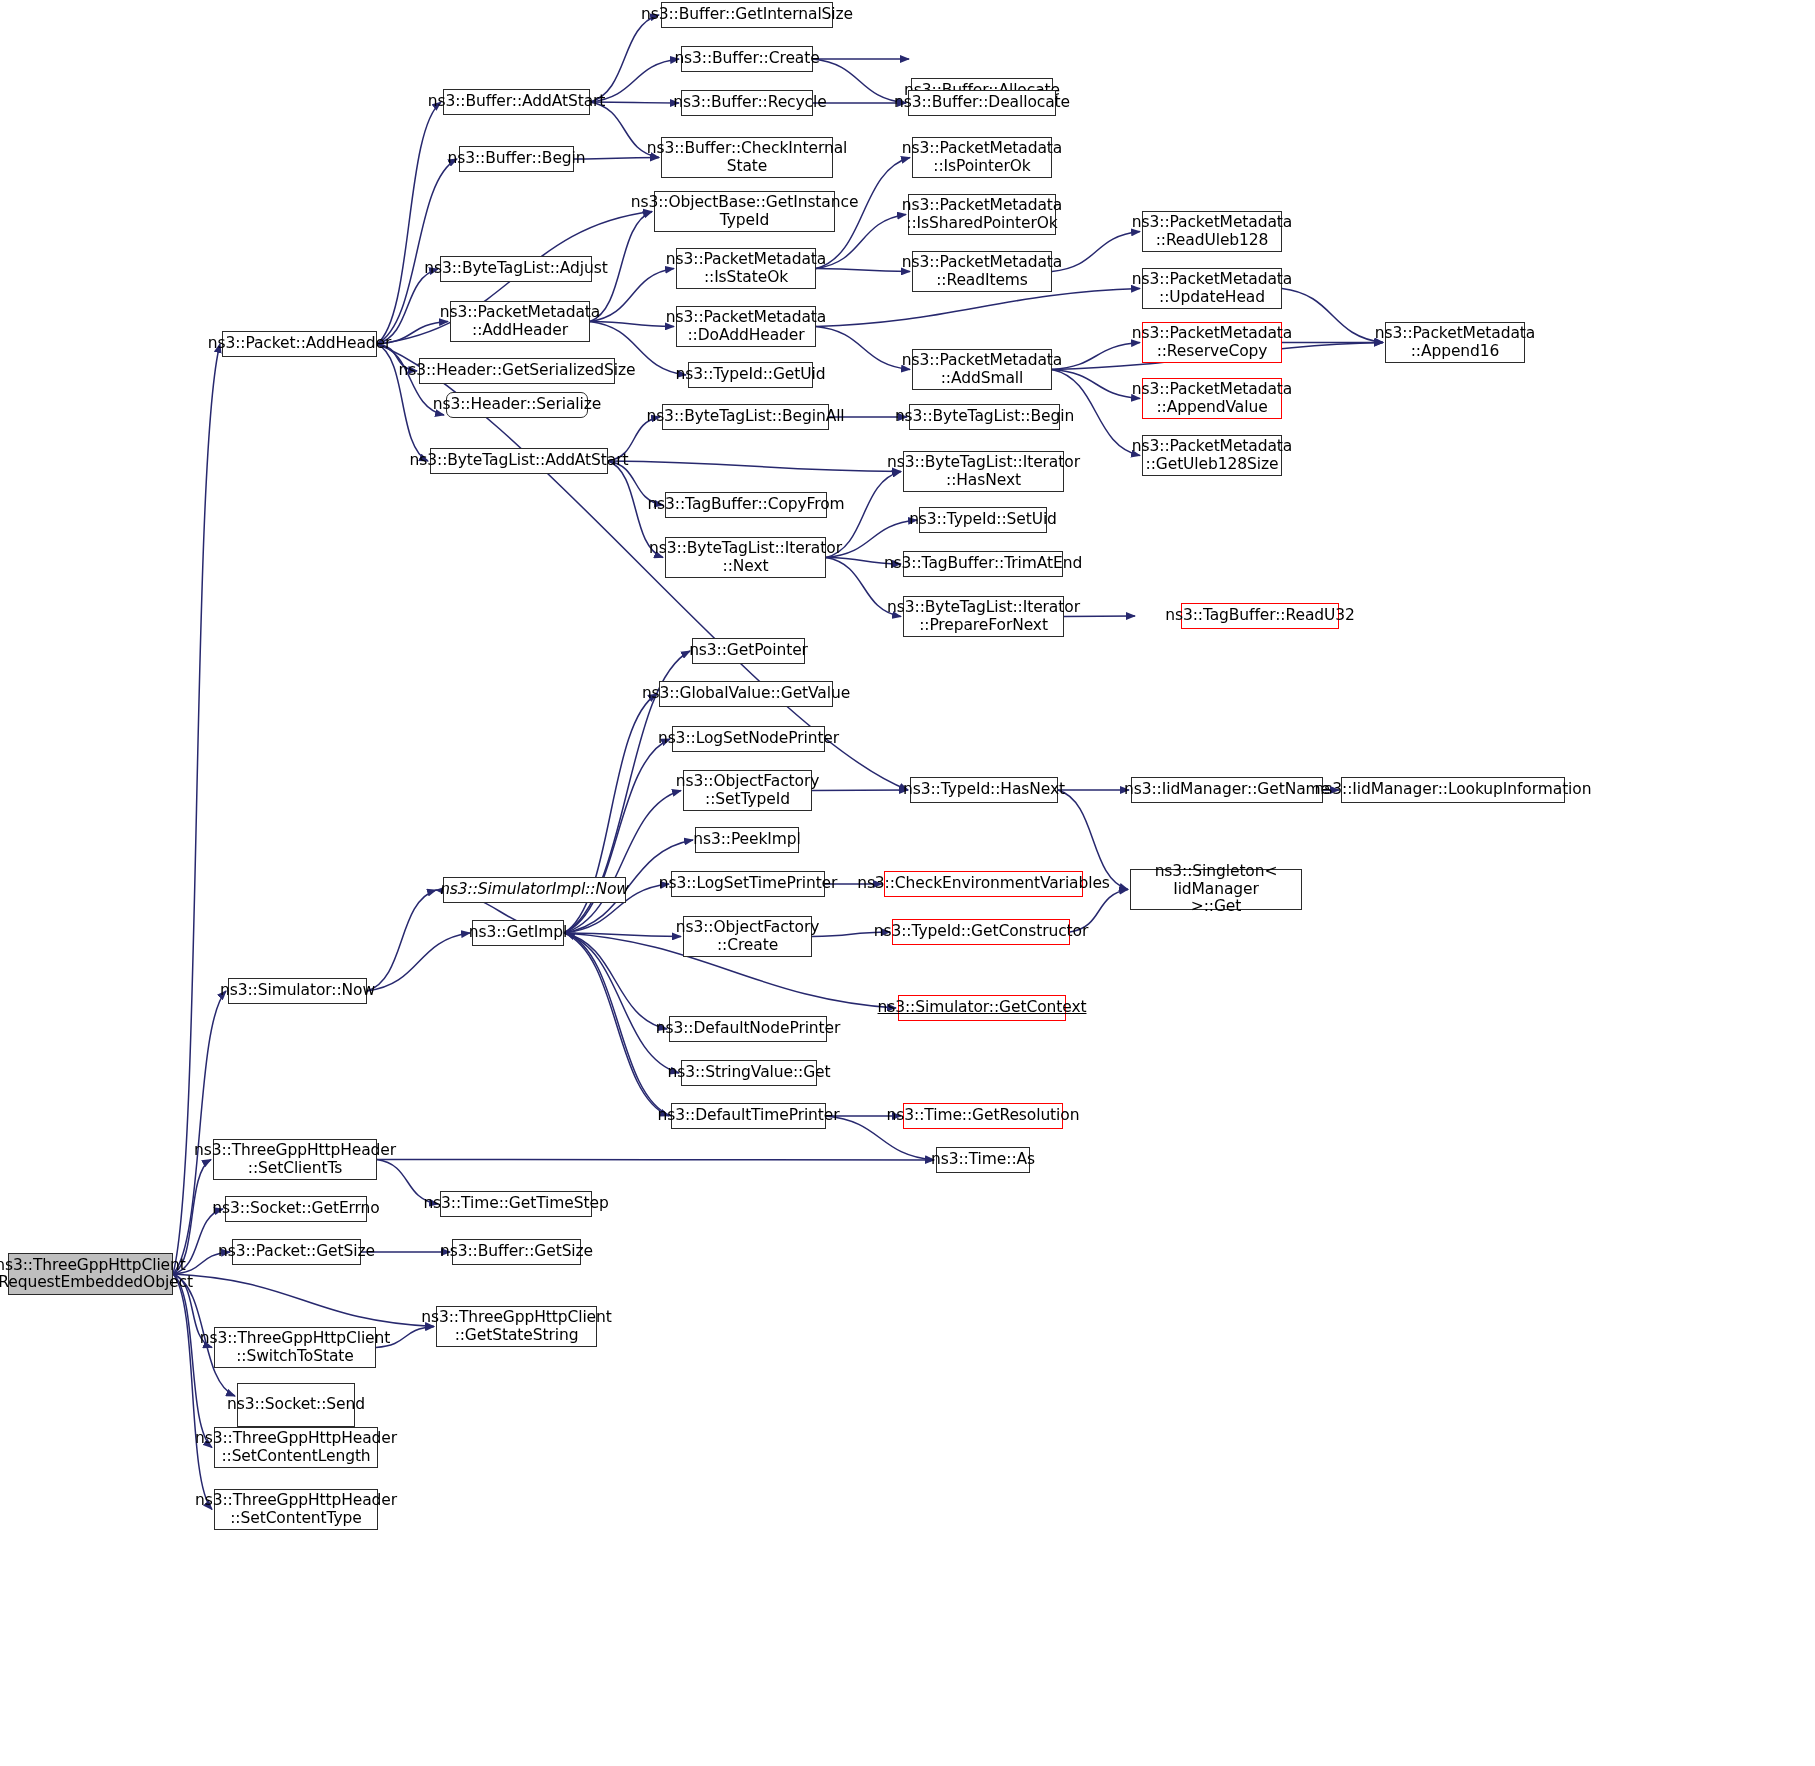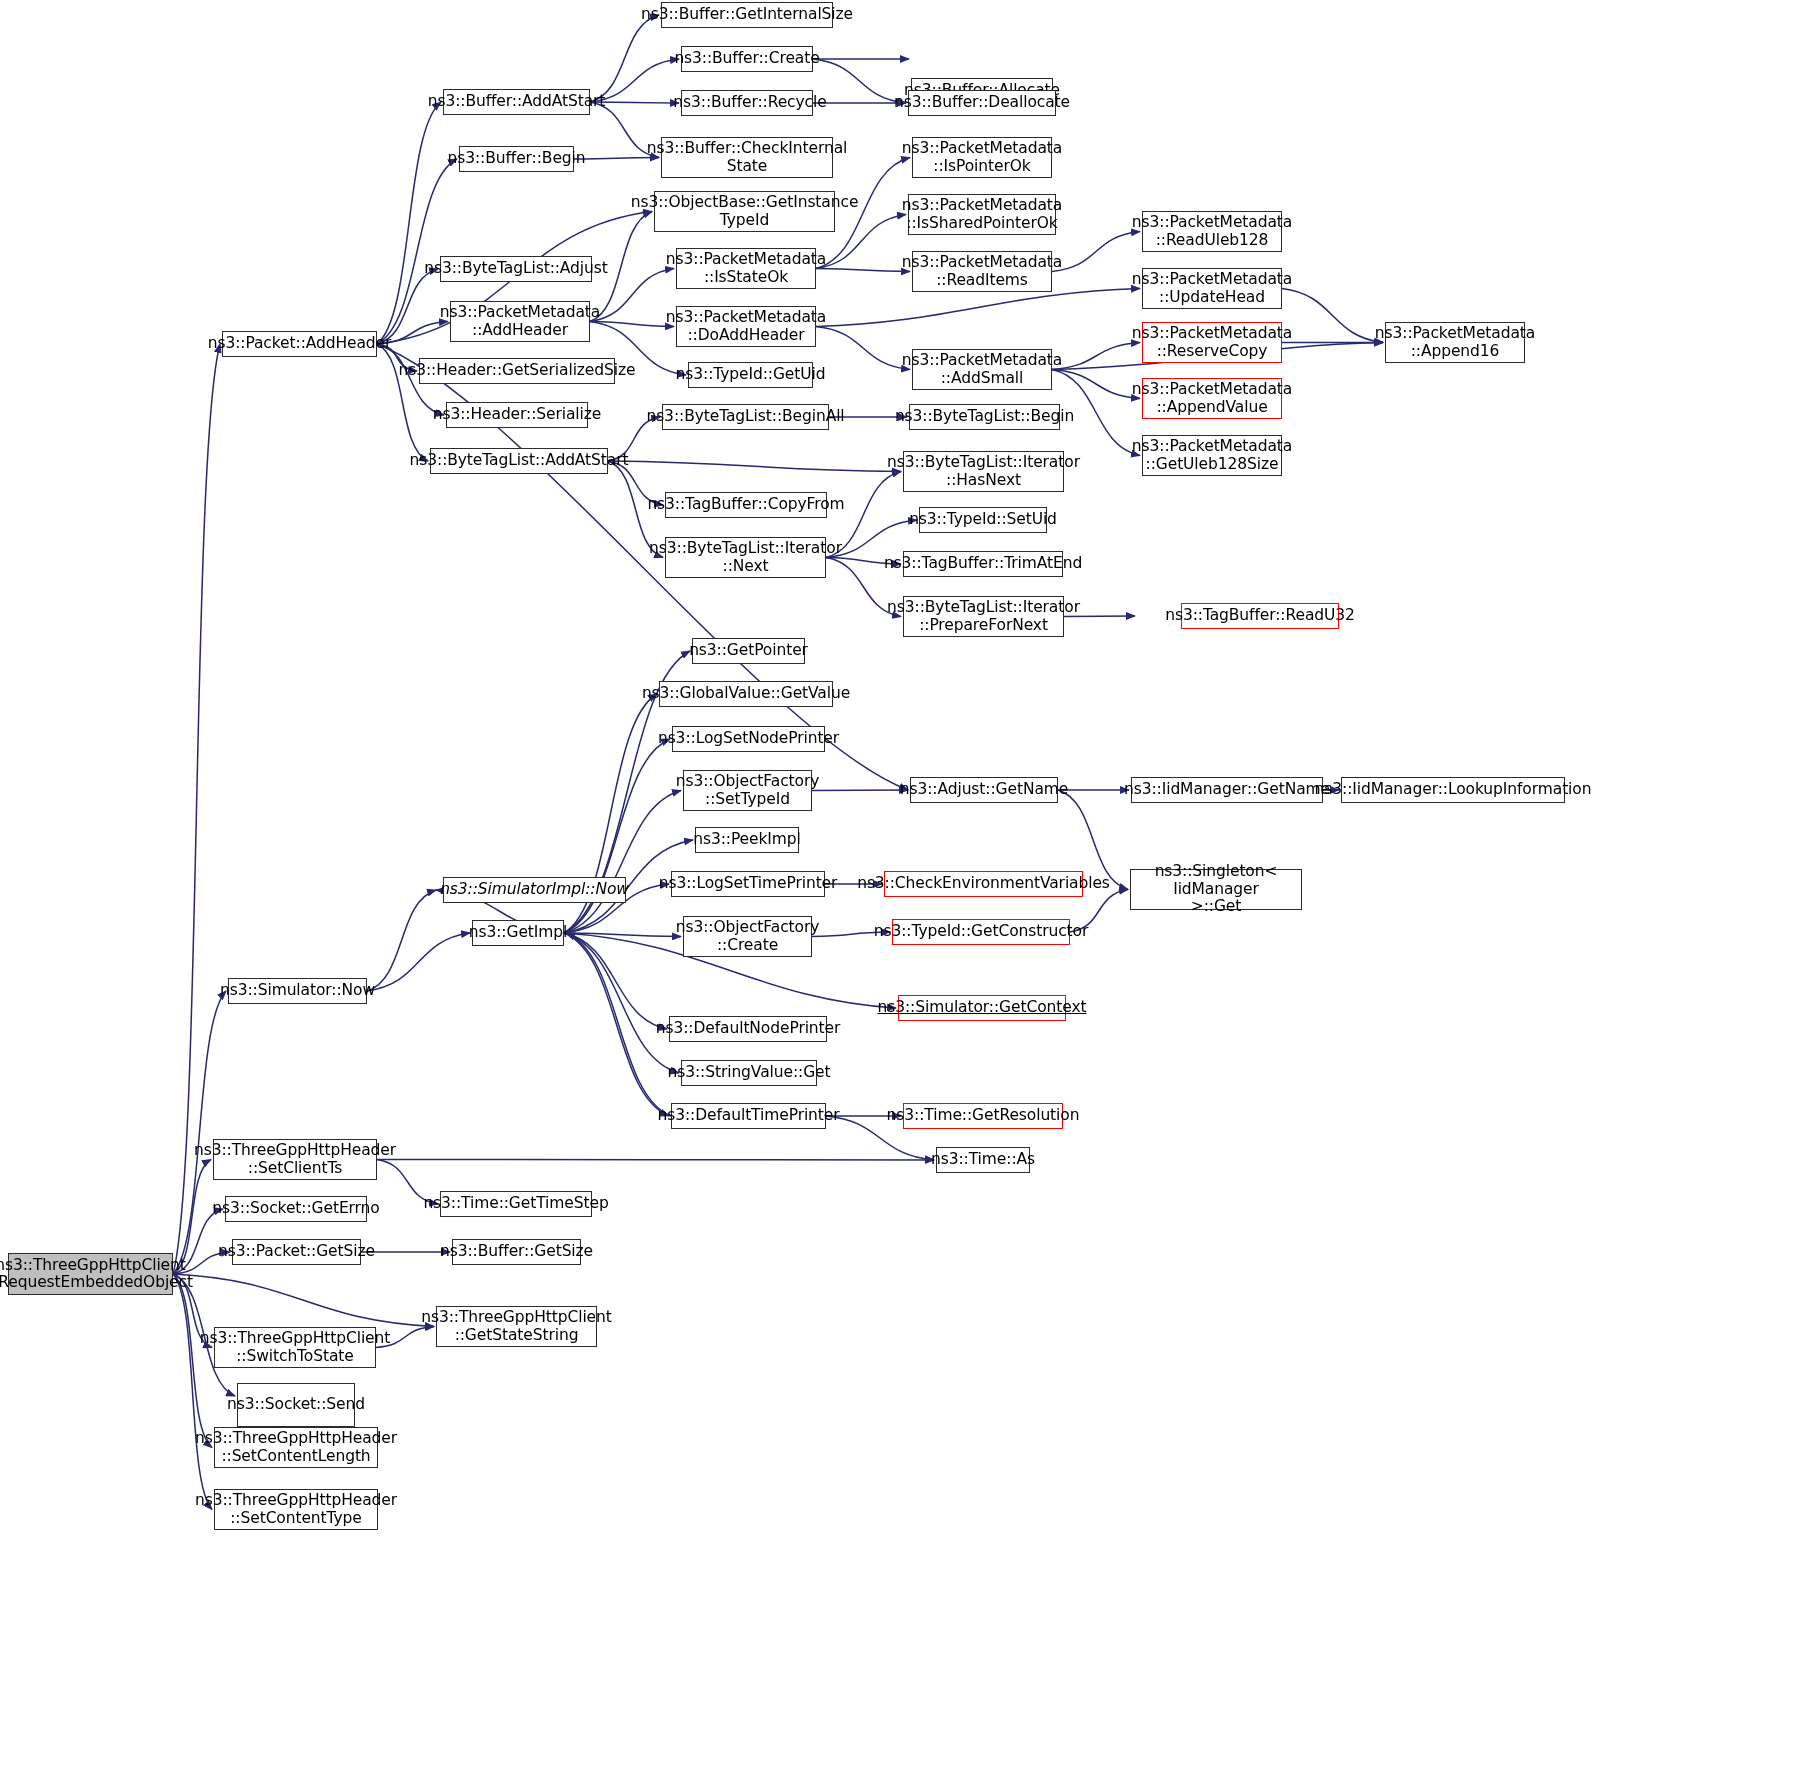--- a/index.html
+++ b/index.html
@@ -158,21 +158,21 @@
 TypeId</div>
       <div class="node" style="left: 440px; top: 256px; width: 152px; height: 26px;">ns3::ByteTagList::Adjust</div>
       <div class="node" style="left: 450px; top: 301px; width: 140px; height: 41px;">ns3::PacketMetadata
 ::AddHeader</div>
       <div class="node" style="left: 676px; top: 248px; width: 140px; height: 41px;">ns3::PacketMetadata
 ::IsStateOk</div>
       <div class="node" style="left: 676px; top: 306px; width: 140px; height: 41px;">ns3::PacketMetadata
 ::DoAddHeader</div>
       <div class="node" style="left: 688px; top: 362px; width: 125px; height: 26px;">ns3::TypeId::GetUid</div>
       <div class="node" style="left: 419px; top: 358px; width: 196px; height: 26px;">ns3::Header::GetSerializedSize</div>
-      <div class="node" style="left: 446px; top: 402px; width: 142px; height: 26px;">ns3::Header::Serialize</div>
+      <div class="node" style="left: 446px; top: 392px; width: 142px; height: 26px; border-radius: 7px;">ns3::Header::Serialize</div>
       <div class="node" style="left: 912px; top: 137px; width: 140px; height: 41px;">ns3::PacketMetadata
 ::IsPointerOk</div>
       <div class="node" style="left: 908px; top: 194px; width: 148px; height: 41px;">ns3::PacketMetadata
 ::IsSharedPointerOk</div>
       <div class="node" style="left: 912px; top: 251px; width: 140px; height: 41px;">ns3::PacketMetadata
 ::ReadItems</div>
       <div class="node" style="left: 912px; top: 349px; width: 140px; height: 41px;">ns3::PacketMetadata
 ::AddSmall</div>
       <div class="node" style="left: 1142px; top: 211px; width: 140px; height: 41px;">ns3::PacketMetadata
 ::ReadUleb128</div>
@@ -207,21 +207,21 @@
       <div class="node" style="left: 695px; top: 827px; width: 104px; height: 26px;">ns3::PeekImpl</div>
       <div class="node" style="left: 671px; top: 871px; width: 154px; height: 26px;">ns3::LogSetTimePrinter</div>
       <div class="node" style="left: 683px; top: 916px; width: 129px; height: 41px;">ns3::ObjectFactory
 ::Create</div>
       <div class="node" style="left: 443px; top: 877px; width: 183px; height: 26px; font-style: italic;">ns3::SimulatorImpl::Now</div>
       <div class="node" style="left: 472px; top: 920px; width: 92px; height: 26px;">ns3::GetImpl</div>
       <div class="node" style="left: 228px; top: 978px; width: 139px; height: 26px;">ns3::Simulator::Now</div>
       <div class="node" style="left: 669px; top: 1016px; width: 158px; height: 26px;">ns3::DefaultNodePrinter</div>
       <div class="node" style="left: 681px; top: 1060px; width: 136px; height: 26px;">ns3::StringValue::Get</div>
       <div class="node" style="left: 671px; top: 1103px; width: 155px; height: 26px;">ns3::DefaultTimePrinter</div>
-      <div class="node" style="left: 910px; top: 777px; width: 148px; height: 26px;">ns3::Adjust::GetName</div>
+      <div class="node" style="left: 910px; top: 777px; width: 148px; height: 26px;">ns3::TypeId::HasNext</div>
       <div class="node" style="left: 1131px; top: 777px; width: 192px; height: 26px;">ns3::IidManager::GetName</div>
       <div class="node" style="left: 1341px; top: 777px; width: 224px; height: 26px;">ns3::IidManager::LookupInformation</div>
       <div class="node redborder" style="left: 884px; top: 871px; width: 199px; height: 26px;">ns3::CheckEnvironmentVariables</div>
       <div class="node" style="left: 1130px; top: 869px; width: 172px; height: 41px;">ns3::Singleton&lt; IidManager
 &gt;::Get</div>
       <div class="node redborder" style="left: 892px; top: 919px; width: 178px; height: 26px;">ns3::TypeId::GetConstructor</div>
       <div class="node redborder" style="left: 898px; top: 995px; width: 168px; height: 26px; text-decoration: underline;">ns3::Simulator::GetContext</div>
       <div class="node redborder" style="left: 903px; top: 1103px; width: 160px; height: 26px;">ns3::Time::GetResolution</div>
       <div class="node" style="left: 936px; top: 1147px; width: 94px; height: 26px;">ns3::Time::As</div>
       <div class="node" style="left: 213px; top: 1139px; width: 164px; height: 41px;">ns3::ThreeGppHttpHeader

